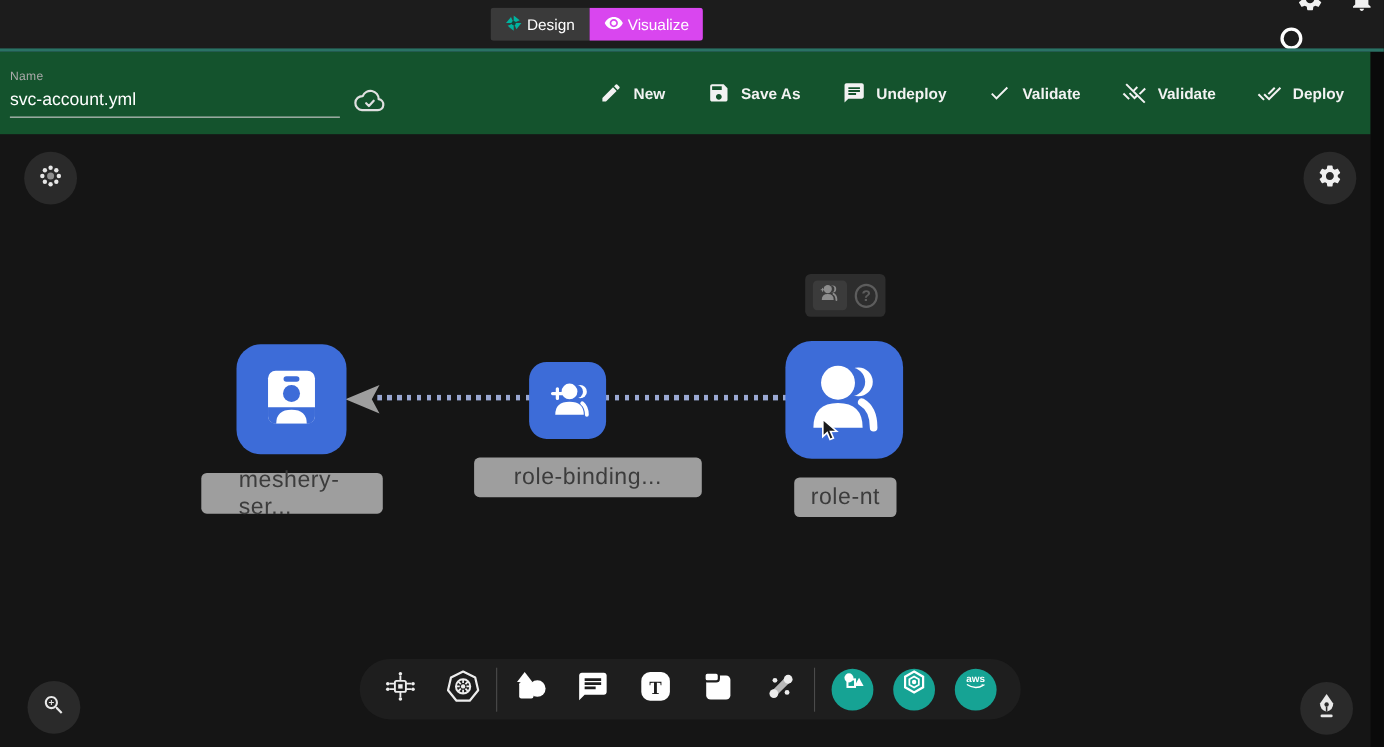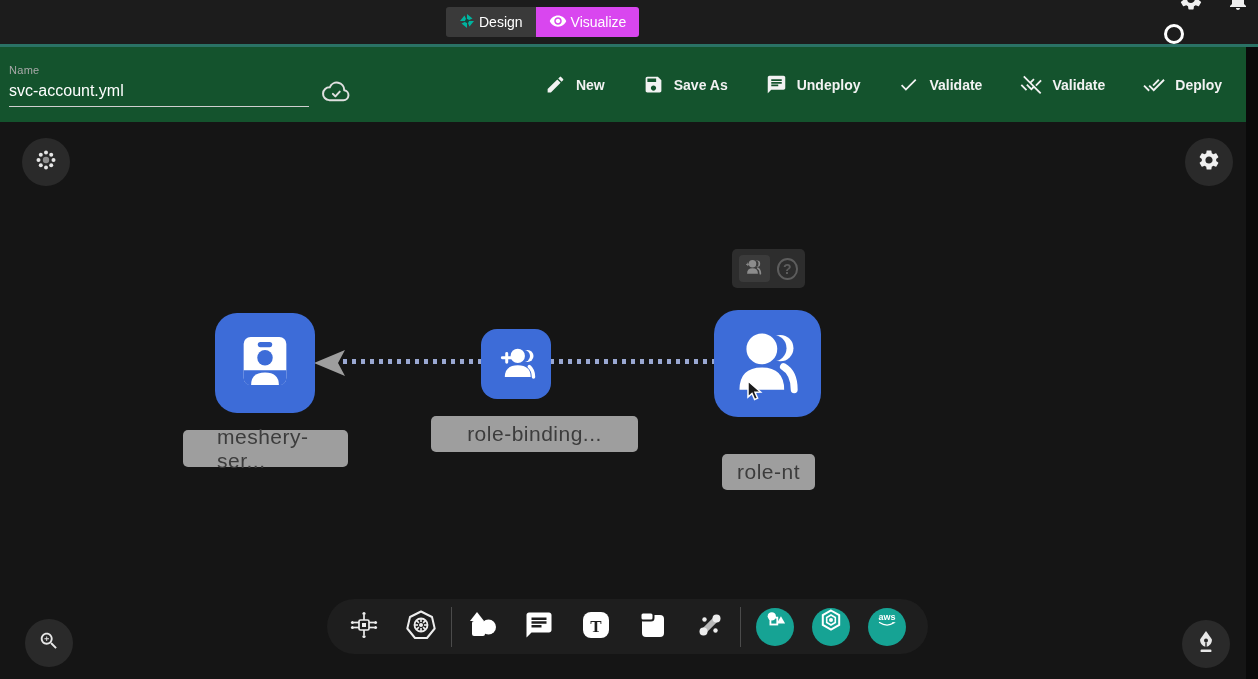--- a/index.html
+++ b/index.html
@@ -38,21 +38,21 @@
   .arrowhead { position:absolute; left:314px; top:348px; z-index:12; }
 
   
   .node { position:absolute; display:flex; align-items:center; justify-content:center; background:#3d6cd8; z-index:13; cursor:pointer; }
   .node-svc   { left:215px; top:313px; width:100px; height:100px; border-radius:22px; }
   .node-bind  { left:481px; top:329px; width:70px;  height:70px;  border-radius:16px; }
   .node-role  { left:714px; top:310px; width:107px; height:107px; border-radius:24px; }
   .node-label { position:absolute; background:#9e9e9e; border-radius:5px; color:#3c3c3c; font-size:21px; letter-spacing:.5px; display:flex; align-items:center; justify-content:center; z-index:14; cursor:pointer; }
   .lbl-svc  { left:183px; top:430px; width:165px; height:37px;padding-left:34px; }
   .lbl-bind { left:431px; top:416px; width:207px; height:36px; }
-  .lbl-role { left:722px; top:434px; width:93px;  height:36px;margin-top:20px; }
+  .lbl-role { left:722px; top:434px; width:93px;  height:36px; }
 
   
   .popover { position:absolute; left:732px; top:249px; width:73px; height:39px; background:#2d2d2d; border-radius:5px; display:flex; align-items:center; gap:7px; padding:0 7px; z-index:15; }
   .pop-btn { width:32px; height:27px; background:#3b3b3b; border-radius:4px; display:flex; align-items:center; justify-content:center; cursor:pointer; }
   .help-circle { width:22px; height:22px; border:2px solid #5d5d5d; border-radius:50%; color:#5d5d5d; font-size:14px; font-weight:bold; display:flex; align-items:center; justify-content:center; cursor:pointer; }
 
   .cursor { position:absolute; left:746px; top:380px; z-index:25; pointer-events:none; }
 
   
   .dock { position:absolute; left:327px; top:599px; width:601px; height:55px; background:#1e1e1e; border-radius:28px; display:flex; align-items:center; padding:0 22px; z-index:20; }

